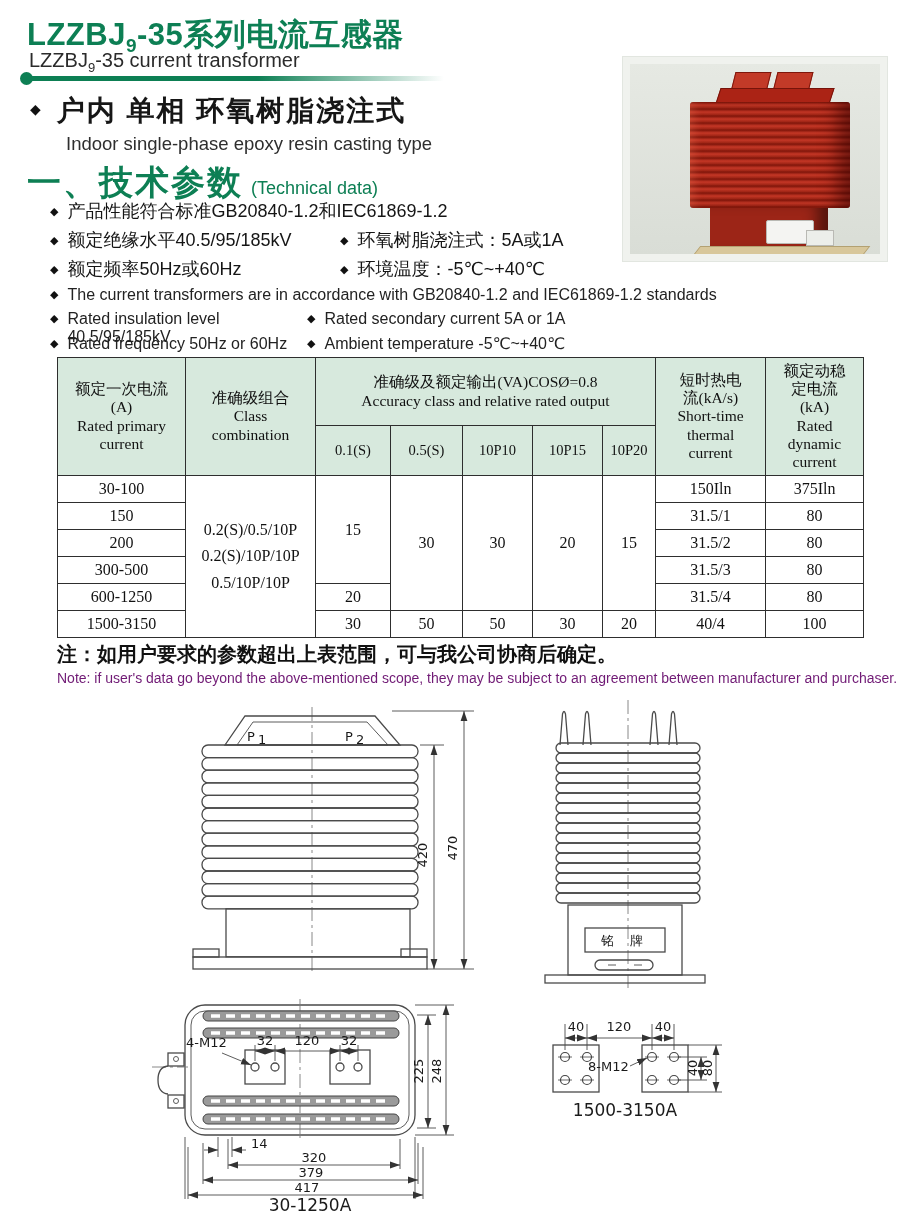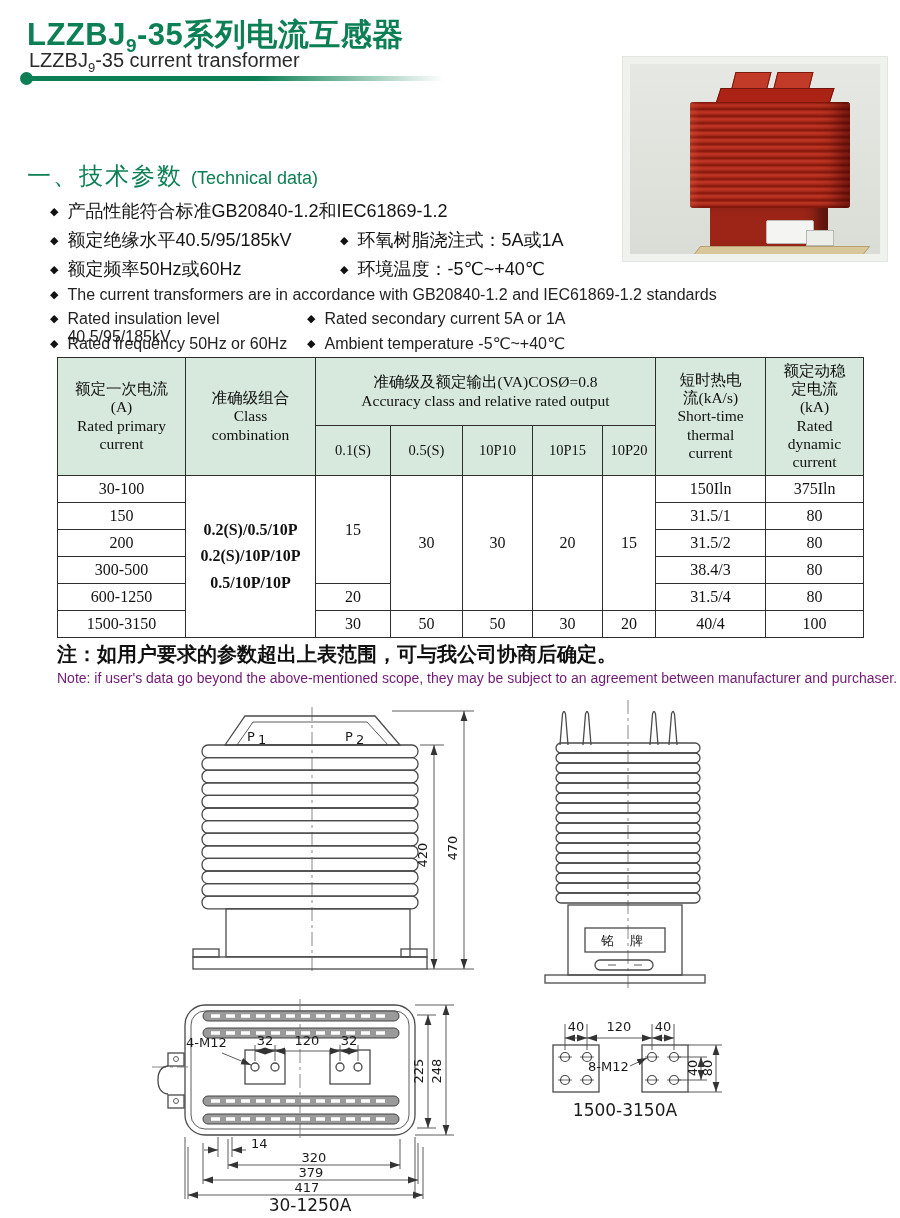--- a/index.html
+++ b/index.html
@@ -34,21 +34,21 @@
   .t-base{position:absolute;top:182px;left:66px;width:168px;height:9px;background:#d8c79b;border:1px solid #b3a172;transform:skewX(-38deg);}
 
   
   .feature{position:absolute;left:30px;top:92px;}
   .f-marker{font-size:14px;vertical-align:6px;color:#111;}
   .f-zh{font-size:28px;font-weight:600;letter-spacing:2px;margin-left:16px;color:#161616;}
   .f-en{margin-left:36px;margin-top:3px;font-size:18.5px;color:#2e2e2e;}
 
   
   .secH{position:absolute;left:27px;color:#0d7f54;}
-  .secH .zh{font-size:24px;font-weight:normal;letter-spacing:2px;}
+  .secH .zh{font-size:34px;font-weight:bold;letter-spacing:2px;}
   .secH .en{font-size:18px;margin-left:8px;font-weight:500;text-align:center;}
   #sec1{top:160px;} #sec2{top:676px;}
 
   
   .bullets{position:absolute;left:50px;top:199px;width:800px;}
   .b-row{display:flex;align-items:baseline;}
   .b-row.zh{height:29px;font-size:18px;color:#151515;}
   .b-row.en{height:24px;font-size:16px;color:#222;}
   .b-item{display:flex;gap:9px;align-items:baseline;}
   .b-item .mk{font-size:11px;position:relative;top:-2px;color:#111;}
@@ -59,21 +59,21 @@
   .tbl{position:absolute;left:57px;top:357px;width:806px;border-collapse:collapse;table-layout:fixed;
        font-family:"Liberation Serif","DejaVu Serif",serif;color:#111;text-align:center;}
   .tbl th,.tbl td{border:1.4px solid #2e2e2e;padding:0 2px;}
   .tbl thead th{background:#d7e9dd;font-weight:normal;font-size:15.5px;line-height:1.18;}
   .tbl thead tr:first-child{height:68px;}
   .tbl thead tr:last-child{height:50px;}
   .tbl thead tr:last-child th{font-size:14.5px;}
   .tbl tbody tr{height:27px;}
   .tbl tbody td{font-size:16px;background:#fff;}
   .pre{white-space:pre-line;}
-  .ccomb{font-size:16px;line-height:1.65;font-weight:bold;}
+  .ccomb{font-size:16px;line-height:1.65;}
 
   
   .note{position:absolute;left:57px;top:641px;}
   .note .zh{font-size:20px;font-weight:bold;color:#111;}
   .note .en{font-size:14px;color:#701a75;margin-top:2px;}
 
   
   .dwg{position:absolute;}
   #svgA{left:90px;top:705px;} #svgB{left:540px;top:698px;}
   #svgC{left:60px;top:997px;} #svgD{left:540px;top:1012px;}
@@ -101,20 +101,24 @@
       <div class="t-b2"></div>
       <div class="t-cap"></div>
       <div class="t-fins"></div>
       <div class="t-lower"></div>
       <div class="t-term"></div>
       <div class="t-term2"></div>
       <div class="t-base"></div>
     </div>
   </div>
 
+  <div class="feature">
+    <span class="f-marker">◆</span><span class="f-zh">户内 单相 环氧树脂浇注式</span>
+    <div class="f-en">Indoor single-phase epoxy resin casting type</div>
+  </div>
 
   <div class="secH" id="sec1">
     <span class="zh">一、技术参数</span><span class="en">(Technical data)</span>
   </div>
 
   <div class="bullets">
     <div class="b-row zh">
       <div class="b-item">
           <span class="mk">◆</span>
           <span>产品性能符合标准GB20840-1.2和IEC61869-1.2</span>
@@ -230,21 +234,21 @@
         <td>31.5/1</td>
         <td>80</td>
       </tr>
       <tr>
         <td>200</td>
         <td>31.5/2</td>
         <td>80</td>
       </tr>
       <tr>
         <td>300-500</td>
-        <td>38.4/3</td>
+        <td>31.5/3</td>
         <td>80</td>
       </tr>
       <tr>
         <td>600-1250</td>
         <td>20</td>
         <td>31.5/4</td>
         <td>80</td>
       </tr>
       <tr>
         <td>1500-3150</td>

